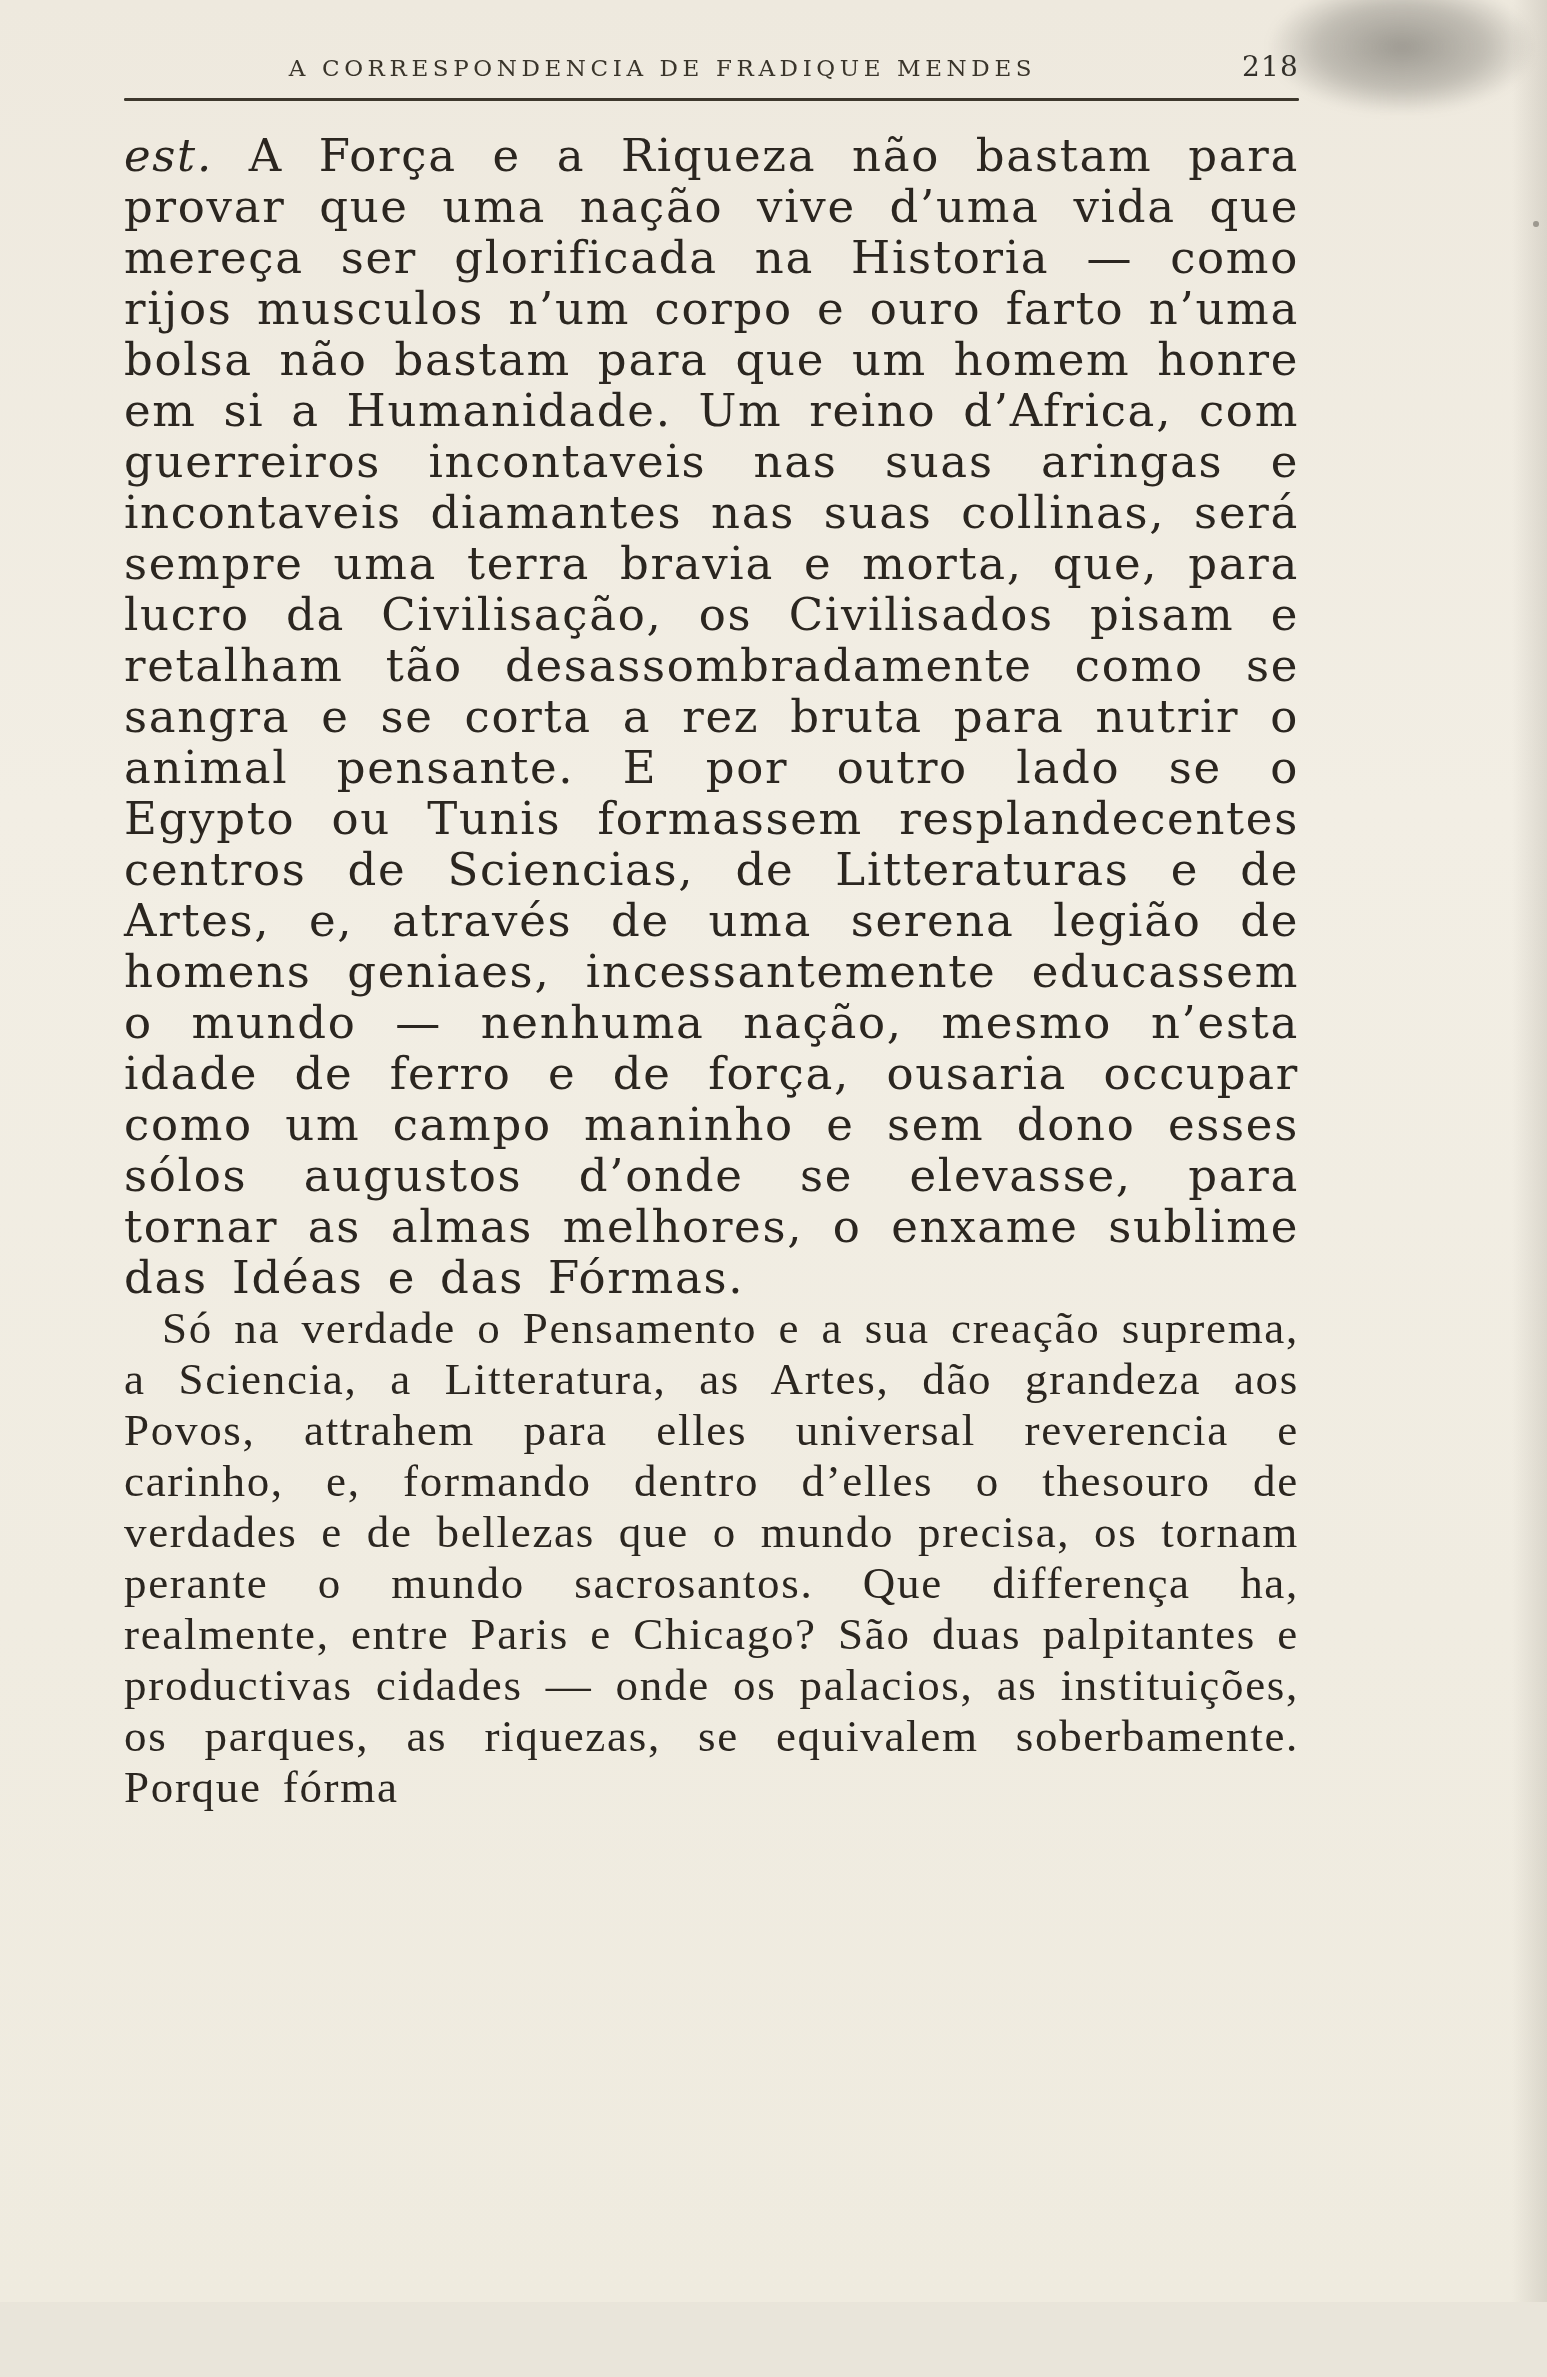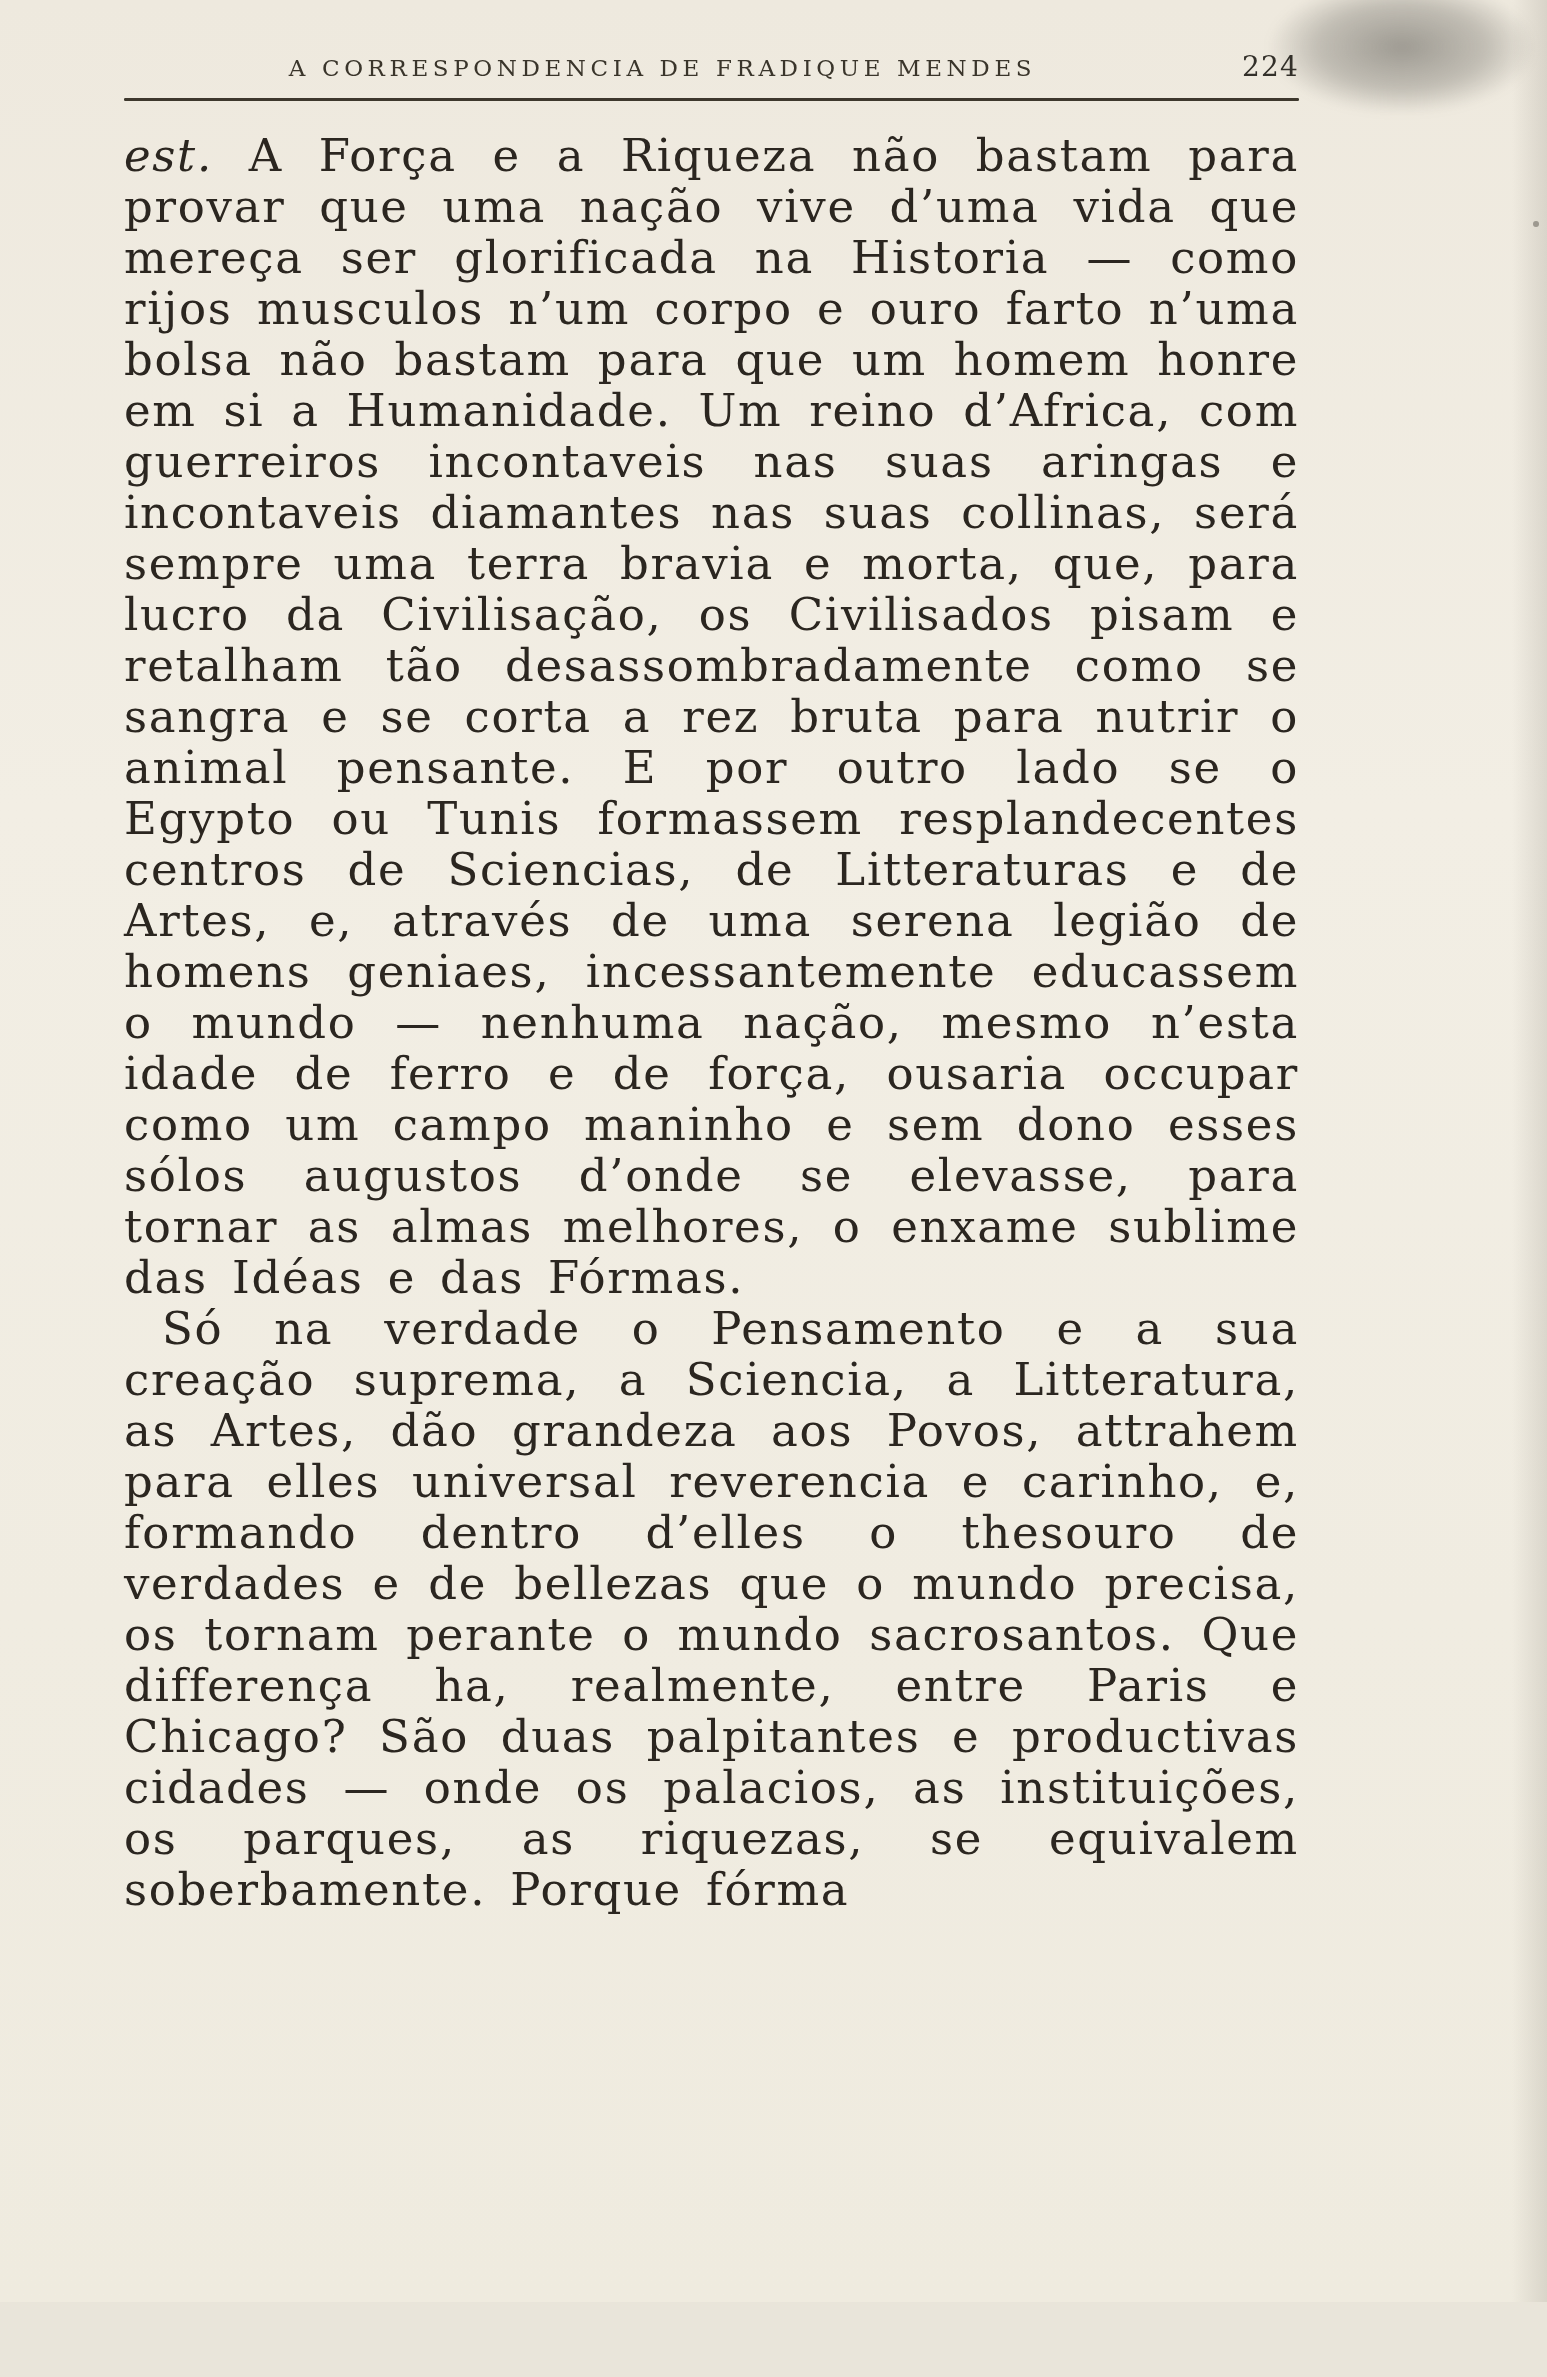--- a/index.html
+++ b/index.html
@@ -91,37 +91,37 @@
     margin-top: 29px;
     font-size: 45px;
     line-height: 51px;
     letter-spacing: 1.7px;
     word-spacing: 8.1px;
     text-align: justify;
     text-justify: inter-word;
     color: var(--ink, #2b2620);
   }
   .body-text p { margin: 0; }
-  .body-text p.indent { text-indent: 38px; }
+  .body-text p.indent { text-indent: 38px; font-family: Liberation Serif, serif; }
   .body-text em { font-style: italic; }
 </style>
 </head>
 <body>
 
 <div class="page">
 
   <div class="corner-shadow"></div>
   <div class="edge-shade"></div>
   <div class="speck"></div>
 
   <div class="text-block">
 
     <header class="running-head">
       <div class="head-title">A CORRESPONDENCIA DE FRADIQUE MENDES</div>
-      <div class="page-number">224</div>
+      <div class="page-number">218</div>
     </header>
 
     <div class="head-rule"></div>
 
     <div class="body-text">
       <p><em>est.</em><span> A Força e a Riqueza não bastam para provar que uma nação vive d’uma vida que mereça ser glorificada na Historia — como rijos musculos n’um corpo e ouro farto n’uma bolsa não bastam para que um homem honre em si a Humanidade. Um reino d’Africa, com guerreiros incontaveis nas suas aringas e incontaveis diamantes nas suas collinas, será sempre uma terra bravia e morta, que, para lucro da Civilisação, os Civilisados pisam e retalham tão desassombradamente como se sangra e se corta a rez bruta para nutrir o animal pensante. E por outro lado se o Egypto ou Tunis formassem resplandecentes centros de Sciencias, de Litteraturas e de Artes, e, através de uma serena legião de homens geniaes, incessantemente educassem o mundo — nenhuma nação, mesmo n’esta idade de ferro e de força, ousaria occupar como um campo maninho e sem dono esses sólos augustos d’onde se elevasse, para tornar as almas melhores, o enxame sublime das Idéas e das Fórmas.</span></p>
       <p class="indent"><span>Só na verdade o Pensamento e a sua creação suprema, a Sciencia, a Litteratura, as Artes, dão grandeza aos Povos, attrahem para elles universal reverencia e carinho, e, formando dentro d’elles o thesouro de verdades e de bellezas que o mundo precisa, os tornam perante o mundo sacrosantos. Que differença ha, realmente, entre Paris e Chicago? São duas palpitantes e productivas cidades — onde os palacios, as instituições, os parques, as riquezas, se equivalem soberbamente. Porque fórma</span></p>
     </div>
 
   </div>

